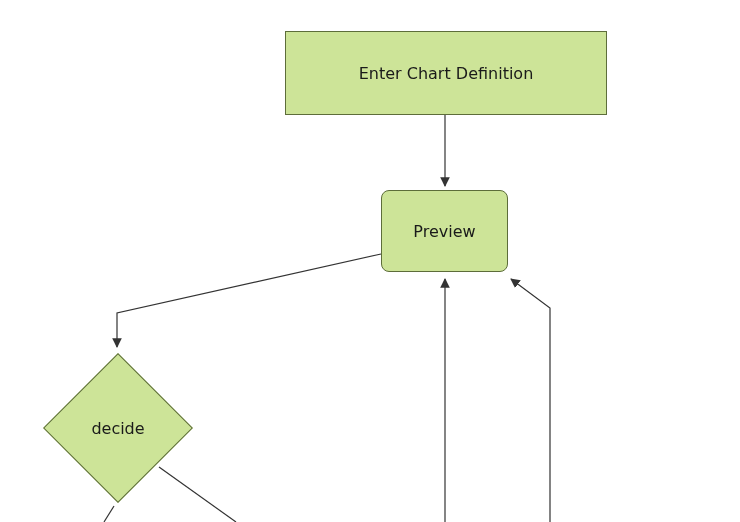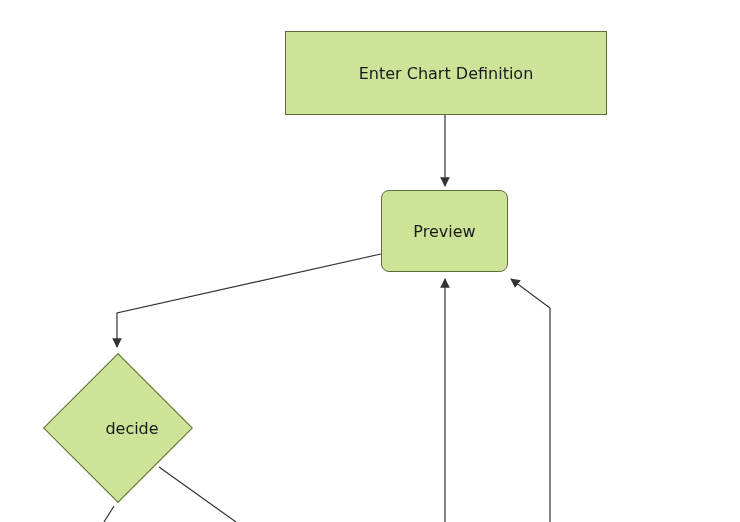--- a/index.html
+++ b/index.html
@@ -48,21 +48,21 @@
   .diamond-shape {
     position: absolute;
     left: 65px; top: 375px;
     width: 106px; height: 106px;
     background: var(--node-fill, #cde498);
     border: 1.3px solid var(--node-border, #5d6d3a);
     transform: rotate(45deg);
   }
   .diamond-label {
     position: absolute;
-    left: 57px; top: 413px;
+    left: 43px; top: 413px;
     width: 150px; height: 30px;
     display: flex;
     align-items: center;
     justify-content: center;
     color: var(--text, #1a1a1a);
     font-size: 16px;
   }
 </style>
 </head>
 <body>

